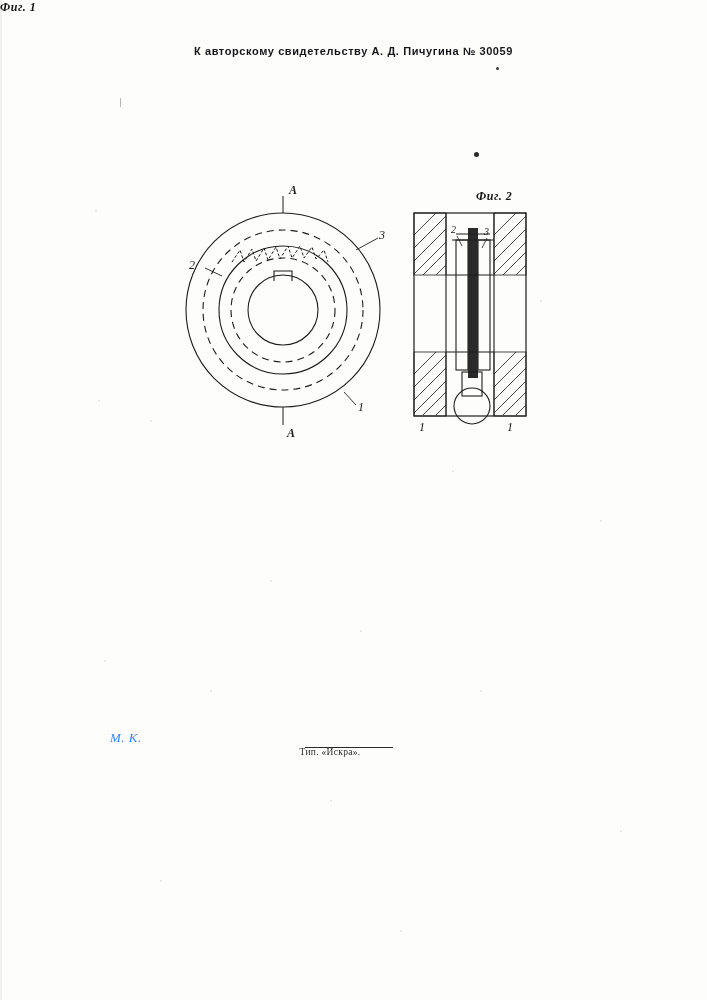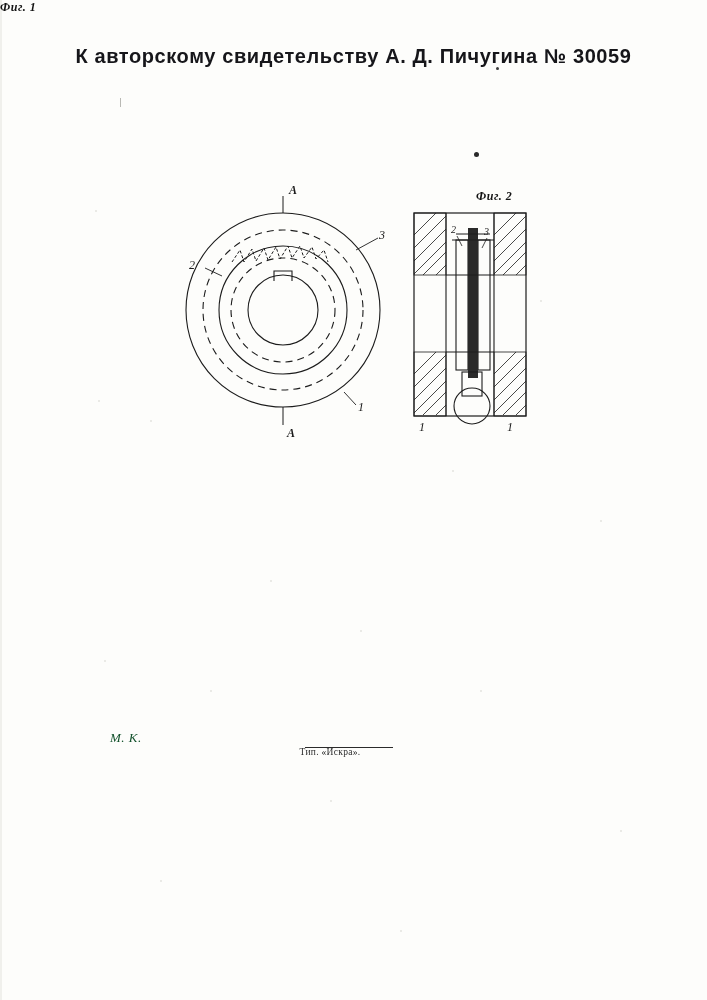--- a/index.html
+++ b/index.html
@@ -31,21 +31,21 @@
   }
 
   .header {
     position: absolute;
     top: 45px;
     left: 0;
     width: 707px;
     text-align: center;
     font-family: "Liberation Sans", sans-serif;
     font-weight: bold;
-    font-size: 20px;
+    font-size: 11px;
     letter-spacing: .6px;
     color: #16161a;
   }
 
   .dot-a {
     position: absolute;
     left: 496px; top: 67px;
     width: 3px; height: 3px;
     background: #3a3a3a;
     border-radius: 50%;
@@ -91,21 +91,21 @@
     pointer-events: none;
   }
 
   .footer-mk {
     position: absolute;
     left: 110px;
     top: 730px;
     font-family: "Liberation Serif", serif;
     font-style: italic;
     font-size: 13px;
-    color: #14532d;
+    color: #3b82f6;
     letter-spacing: .5px;
   }
   .imprint {
     position: absolute;
     left: 0;
     top: 747px;
     width: 660px;
     text-align: center;
     font-family: "Liberation Serif", serif;
     font-size: 9.5px;

